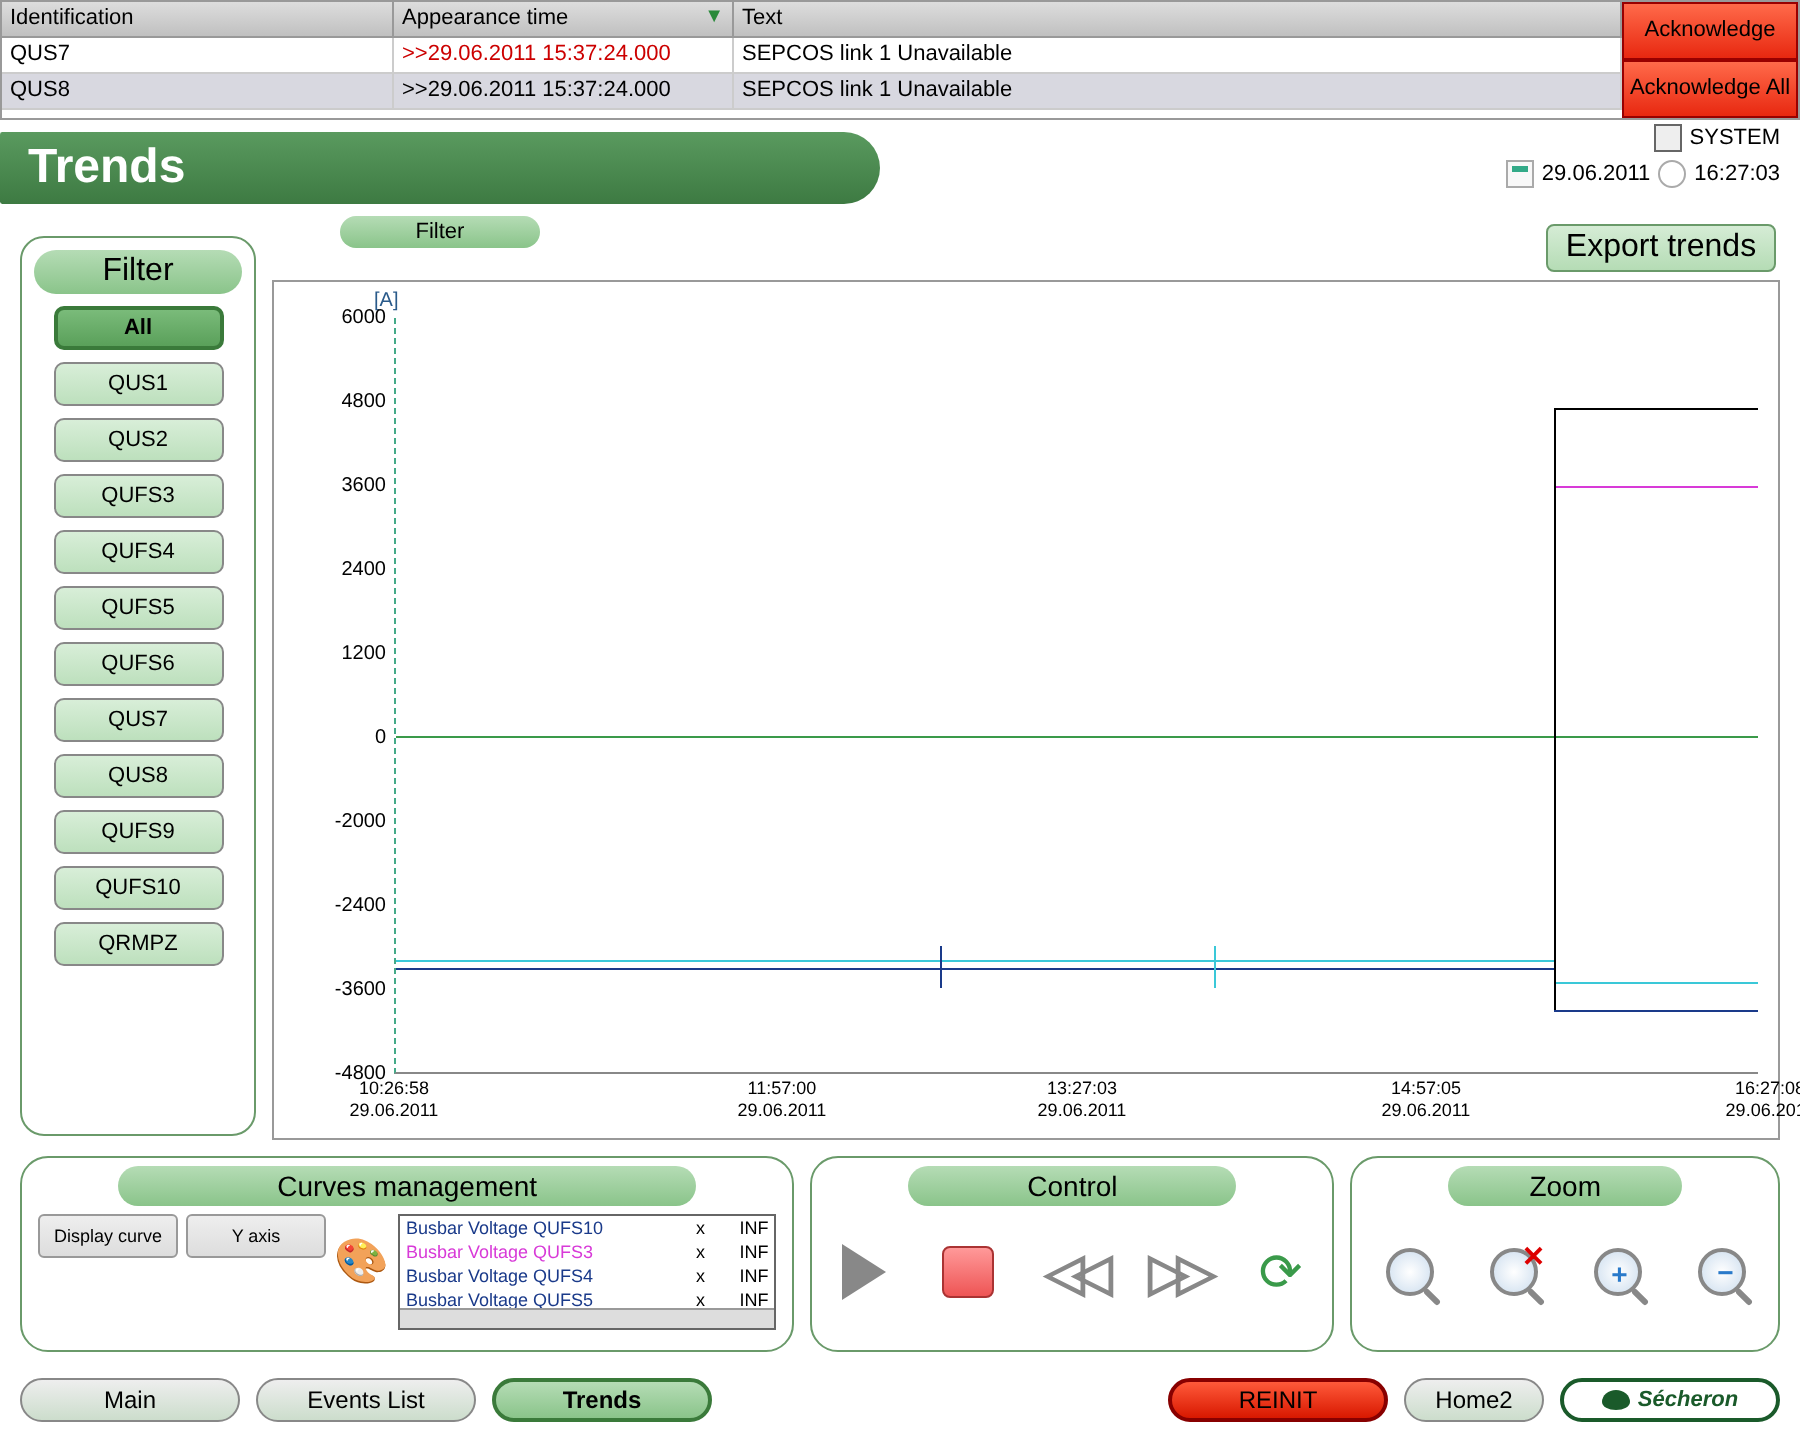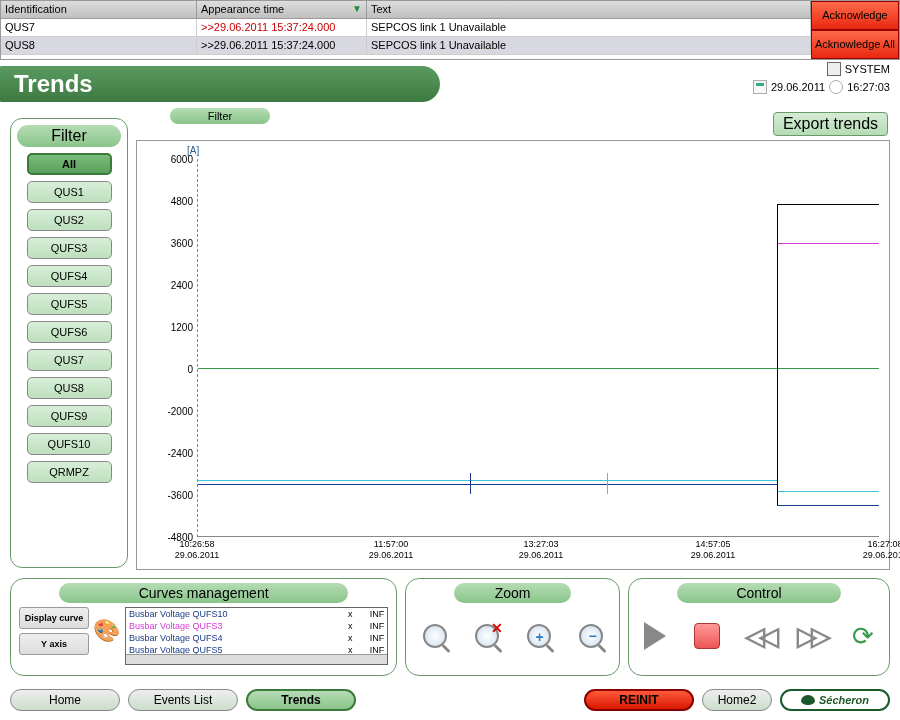--- a/index.html
+++ b/index.html
@@ -55,21 +55,21 @@
 .vline { position:absolute; width:1px; }
 
 .bottom-panels { position:absolute; top:462px; left:0; right:0; height:98px; display:flex; gap:8px; }
 .panel { border:1px solid #6a9a6a; border-radius:14px; padding:4px 8px 6px; position:relative; }
 .panel-title { height:20px; background:linear-gradient(#b5dcb5,#8ac48a); border-radius:10px; display:flex; align-items:center; justify-content:center; font-size:14px; margin:0 40px 4px; }
 .p-curves { width:412px; }
 .p-zoom { width:228px; }
 .p-control { flex:1; }
 
 .curves-body { display:flex; gap:4px; align-items:stretch; }
-.curves-btns { display:flex; flex-direction:column; gap:4px;font-weight:bold; }
+.curves-btns { display:flex; gap:4px; }
 .smbtn { width:70px; height:22px; font-size:9px; background:linear-gradient(#eee,#ddd); border:1px solid #999; border-radius:3px; display:flex; align-items:center; justify-content:center; cursor:pointer; }
 .palette { width:28px; height:48px; display:flex; align-items:center; justify-content:center; font-size:22px; }
 .curve-list { flex:1; border:1px solid #666; height:58px; overflow:hidden; font-size:9px; background:#fff; position:relative; }
 .curve-row { display:flex; padding:1px 3px; }
 .curve-row span:first-child { flex:1; }
 .curve-x { width:20px; text-align:center; }
 .curve-inf { width:24px; text-align:right; color:#000; }
 .scroll-bot { position:absolute; bottom:0; left:0; right:0; height:10px; background:#ddd; border-top:1px solid #999; }
 
 .tool-row { display:flex; gap:16px; justify-content:center; align-items:center; height:58px; }
@@ -82,21 +82,21 @@
 
 .play { width:0; height:0; border-left:22px solid #888; border-top:14px solid transparent; border-bottom:14px solid transparent; }
 .stop { width:26px; height:26px; background:linear-gradient(#f99,#e55); border:1px solid #a33; border-radius:4px; }
 .rev, .fwd { font-size:26px; color:#888; font-weight:bold; letter-spacing:-6px; }
 .refresh { font-size:26px; color:#3a9a4a; }
 
 .footer { position:absolute; bottom:6px; left:10px; right:10px; height:28px; display:flex; align-items:center; gap:8px; }
 .nav-btn { width:110px; height:22px; background:linear-gradient(#eee,#cdc); border:1px solid #888; border-radius:11px; font-size:12px; display:flex; align-items:center; justify-content:center; cursor:pointer; }
 .nav-btn.active { background:linear-gradient(#b5dcb5,#8ac48a); border:2px solid #3a7a3a; font-weight:bold; }
 .spacer { flex:1; }
-.reinit { background:linear-gradient(#ff5a3a,#d81800); color:#000; font-weight:bold; border:2px solid #800;margin-left:20px; }
+.reinit { background:linear-gradient(#ff5a3a,#d81800); color:#000; font-weight:normal; border:2px solid #800;margin-left:20px; }
 .home2 { width:70px; }
 .brand { width:110px; height:22px; border:2px solid #1a5a2a; border-radius:11px; display:flex; align-items:center; justify-content:center; font-size:11px; font-weight:bold; font-style:italic; color:#1a5a2a; gap:4px;text-align:center; }
 .brand-ico { width:14px; height:10px; background:#1a5a2a; border-radius:50% 50% 50% 50% / 60% 60% 40% 40%; display:inline-block; }
 </style>
 </head>
 <body>
 
 <div class="alarm-bar">
   <div class="alarm-table">
     <div class="alarm-header">
@@ -240,57 +240,57 @@
             <div class="curve-row">
               <span style="color:#1a3a8a">Busbar Voltage QUFS5</span>
               <span class="curve-x">x</span>
               <span class="curve-inf">INF</span>
             </div>
             <div class="scroll-bot"></div>
         </div>
       </div>
     </div>
 
+    <div class="panel p-control">
+      <div class="panel-title">Control</div>
+      <div class="tool-row">
+        <div class="tool-ico">
+            <div class="play"></div>
+          </div>
+        <div class="tool-ico">
+            <div class="stop"></div>
+          </div>
+        <div class="tool-ico rev">◁◁</div>
+        <div class="tool-ico fwd">▷▷</div>
+        <div class="tool-ico refresh">⟳</div>
+      </div>
+    </div>
+
     <div class="panel p-zoom">
       <div class="panel-title">Zoom</div>
       <div class="tool-row">
         <div class="tool-ico">
             <div class="mag"></div>
           </div>
         <div class="tool-ico">
             <div class="mag mag-x"></div>
           </div>
         <div class="tool-ico">
             <div class="mag mag-plus"></div>
           </div>
         <div class="tool-ico">
             <div class="mag mag-minus"></div>
           </div>
       </div>
     </div>
-
-    <div class="panel p-control">
-      <div class="panel-title">Control</div>
-      <div class="tool-row">
-        <div class="tool-ico">
-            <div class="play"></div>
-          </div>
-        <div class="tool-ico">
-            <div class="stop"></div>
-          </div>
-        <div class="tool-ico rev">◁◁</div>
-        <div class="tool-ico fwd">▷▷</div>
-        <div class="tool-ico refresh">⟳</div>
-      </div>
-    </div>
   </div>
 </div>
 
 <div class="footer">
-  <div class="nav-btn">Home</div>
+  <div class="nav-btn">Main</div>
   <div class="nav-btn">Events List</div>
   <div class="nav-btn active">Trends</div>
   <div class="spacer"></div>
   <div class="nav-btn reinit">REINIT</div>
   <div class="nav-btn home2">Home2</div>
   <div class="brand">
       <span class="brand-ico"></span>
       <span>Sécheron</span>
     </div>
 </div>

